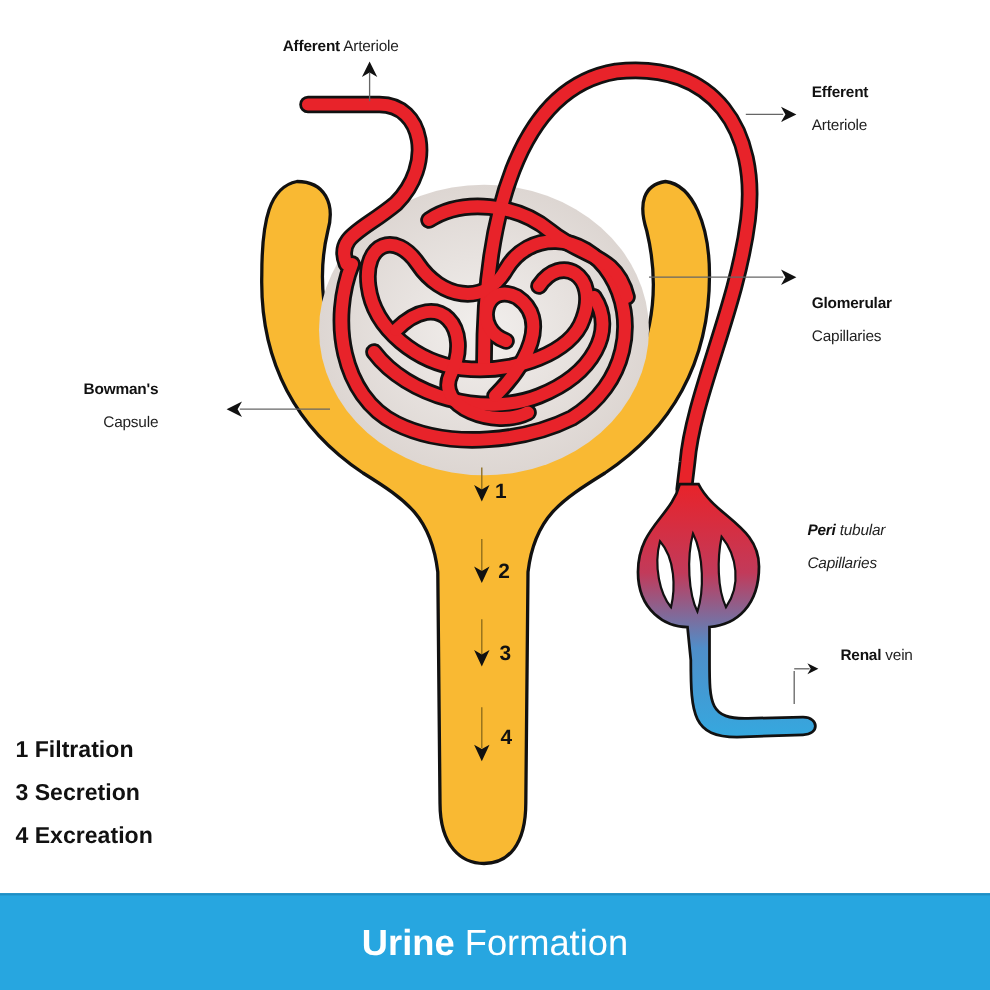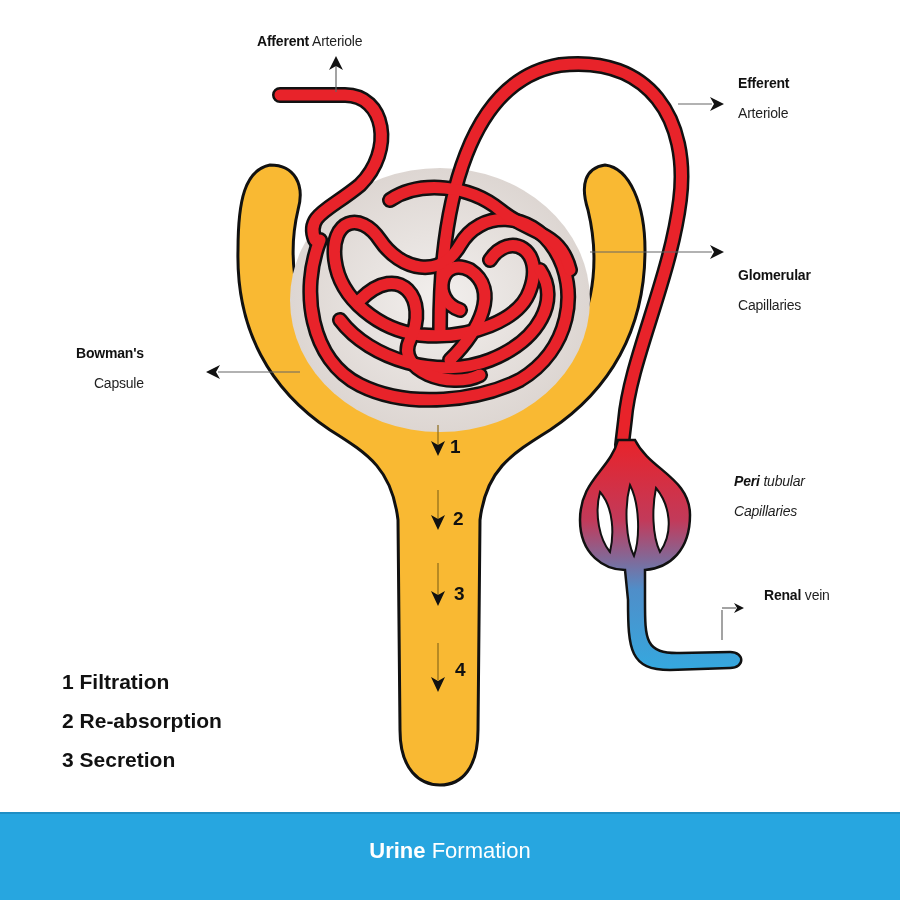--- a/index.html
+++ b/index.html
@@ -2,24 +2,24 @@
 <html><head>
 <meta charset="utf-8">
 <style>
   html, body { margin: 0; padding: 0; }
   body { width: 900px; height: 900px; background: #ffffff; position: relative; overflow: hidden;
          font-family: "Liberation Sans", sans-serif; color: #1a1a1a; }
   .diagram { position: absolute; left: 0; top: 0; width: 900px; height: 900px; }
   .label { position: absolute; font-size: 14px; line-height: 30px; color: #1f1f1f; letter-spacing: -0.2px; }
   .label b { font-weight: bold; color: #111; }
   .legend { position: absolute; left: 14px; top: 662px; }
-  .legend-item { font-size: 21px; font-weight: bold; line-height: 39px; color: #111; white-space: nowrap; margin-left: 48px; }
+  .legend-item { font-size: 21px; font-weight: bold; line-height: 39px; color: #111; white-space: nowrap; }
   .banner { position: absolute; left: 0; top: 812px; width: 900px; height: 88px; background: #27a6e0;
             border-top: 2px solid #1f8ec4; }
-  .banner-title { position: absolute; left: 0; right: 0; top: 24px; text-align: center; color: #ffffff; font-size: 22px; }
+  .banner-title { position: absolute; left: 0; right: 0; top: 24px; text-align: center; color: #ffffff; font-size: 33px; }
   .banner-title b { font-weight: bold; }
   .step-num { font-family: "Liberation Sans", sans-serif; font-weight: bold; font-size: 19px; fill: #111; }
 </style>
 </head>
 <body>
 
 <svg class="diagram" viewBox="0 0 900 900" xmlns="http://www.w3.org/2000/svg">
   <defs>
     <linearGradient id="periGrad" x1="0" y1="0" x2="0" y2="1">
       <stop offset="0" stop-color="#e8232a"></stop>
@@ -149,21 +149,21 @@
   <div><b>Peri</b> <span>tubular</span></div>
   <div>Capillaries</div>
 </div>
 
 <div class="label" style="left:764px; top:580px;text-align:center;">
   <b>Renal</b> <span>vein</span>
 </div>
 
 <div class="legend">
   <div class="legend-item"><span>1</span> <span>Filtration</span></div>
-  <div class="legend-item"><span>2</span> <span>Re-absorption</span></div>
   <div class="legend-item"><span>3</span> <span>Secretion</span></div>
+  <div class="legend-item"><span>4</span> <span>Excreation</span></div>
 </div>
 
 <div class="banner">
   <div class="banner-title">
     <b>Urine</b> <span>Formation</span>
   </div>
 </div>
 
 </body></html>

